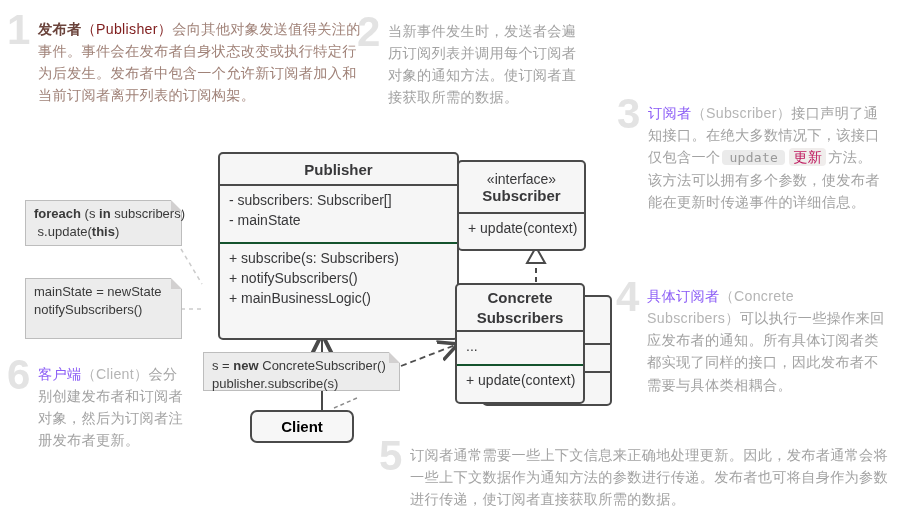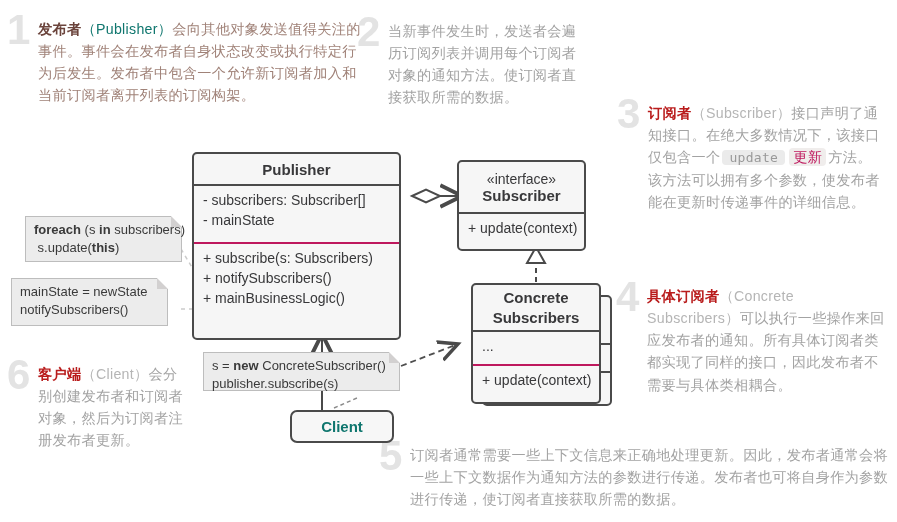--- a/index.html
+++ b/index.html
@@ -7,46 +7,46 @@
           font-family:"Liberation Sans",sans-serif;}
   svg.overlay{position:absolute;left:0;top:0;}
 
   
   .tblock{position:absolute;}
   .tblock .num{position:absolute;left:-31px;top:-9px;font-size:42px;font-weight:700;
                color:#e3e3e3;line-height:1;}
   .tblock .txt{margin:0;font-size:14.2px;line-height:1.56;letter-spacing:.3px;
                white-space:pre-wrap;}
   .txt.gray{color:#a3a3a3;}
-  .txt.gray .s-b{color:#b91c1c;font-weight:700;}
+  .txt.gray .s-b{color:#8b5cf6;font-weight:400;}
   .txt.gray .s-p{color:#b5b5b5;}
   .txt.red{color:#a08278;}
   .txt.red .s-b{color:#6b443c;font-weight:700;}
-  .txt.red .s-p{color:#0f766e;}
+  .txt.red .s-p{color:#7f1d1d;}
   .s-code{font-family:"DejaVu Sans Mono",monospace;font-size:13px;background:#ebebeb;
           color:#999;border-radius:4px;padding:0 7px;margin:0 2px;}
   .s-chip{background:#f0edec;color:#be185d;border-radius:4px;padding:1px 4px;margin:0 2px;}
   .s-kw{font-weight:700;}
 
   
   .uml{position:absolute;background:#f6f6f6;border:2px solid #4a4a4a;border-radius:5px;
        color:#38383a;box-sizing:border-box;}
   .uml .title{font-weight:700;font-size:15px;text-align:center;border-bottom:2px solid #4a4a4a;
               display:flex;flex-direction:column;justify-content:center;}
   .uml .stereo{font-weight:400;font-size:14px;}
-  .uml .sect{border-bottom:2px solid #be185d;padding:4px 9px;font-size:14px;}
+  .uml .sect{border-bottom:2px solid #14532d;padding:4px 9px;font-size:14px;}
   .uml .sect:last-child{border-bottom:none;}
   .uml .row{line-height:20px;white-space:nowrap;}
   .backbox{position:absolute;background:#f6f6f6;border:2px solid #4a4a4a;border-radius:5px;
            box-sizing:border-box;}
   .backbox .bdiv{position:absolute;left:0;right:0;height:2px;background:#4a4a4a;}
 
   .client-box{position:absolute;background:#f7f7f7;border:2.5px solid #4a4a4a;border-radius:7px;
-              font-weight:700;font-size:15px;color:#0f766e;display:flex;align-items:center;
-              justify-content:center;box-sizing:border-box;margin-left:40px;}
+              font-weight:700;font-size:15px;color:#000000;display:flex;align-items:center;
+              justify-content:center;box-sizing:border-box;}
 
   
   .note{position:absolute;background:#ececec;border:1.5px solid #bdbdbd;box-sizing:border-box;
         padding:4px 8px;font-size:13px;line-height:18px;color:#3a3a3a;}
   .note::before{content:"";position:absolute;top:-1px;right:-1px;border-width:0 11px 11px 0;
         border-style:solid;border-color:#fff #fff #d2d0d0 #d2d0d0;}
   .note .note-line{white-space:pre;}
 </style>
 </head>
 <body>
@@ -119,21 +119,21 @@
   <div class="tblock" style="left:38px;top:363px;width:152px">
     <div class="num">6</div>
     <p class="txt gray"><span class="s-b">客户端</span><span class="s-p">（Client）</span><span>会分别创建发布者和订阅者对象，然后为订阅者注册发布者更新。</span></p>
   </div>
 
   <div class="backbox" style="left:482px;top:295px;width:130px;height:111px">
     <div class="bdiv" style="top:46px"></div>
     <div class="bdiv" style="top:74px"></div>
   </div>
 
-  <div class="uml" style="left:192px;top:152px;width:209px">
+  <div class="uml" style="left:218px;top:152px;width:241px">
     <div class="title" style="height:30px">
       <span>Publisher</span>
     </div>
     <div class="sect" style="height:48px">
         <div class="row">- subscribers: Subscriber[]</div>
         <div class="row">- mainState</div>
       </div>
     <div class="sect" style="height:86px">
         <div class="row">+ subscribe(s: Subscribers)</div>
         <div class="row">+ notifySubscribers()</div>
@@ -144,38 +144,38 @@
   <div class="uml" style="left:457px;top:160px;width:129px">
     <div class="title" style="height:50px">
       <span class="stereo">«interface»</span>
       <span>Subscriber</span>
     </div>
     <div class="sect" style="height:27px">
         <div class="row">+ update(context)</div>
       </div>
   </div>
 
-  <div class="uml" style="left:471px;top:283px;width:130px">
+  <div class="uml" style="left:455px;top:283px;width:130px">
     <div class="title" style="height:45px;line-height:20px">
       <span>Concrete Subscribers</span>
     </div>
     <div class="sect" style="height:24px">
         <div class="row">...</div>
       </div>
     <div class="sect" style="height:28px">
         <div class="row">+ update(context)</div>
       </div>
   </div>
 
-  <div class="note" style="left:25px;top:216px;width:157px;height:46px">
+  <div class="note" style="left:25px;top:200px;width:157px;height:46px">
       <div class="note-line"><span class="s-kw">foreach</span><span> (s </span><span class="s-kw">in</span><span> subscribers)</span></div>
       <div class="note-line"><span> s.update(</span><span class="s-kw">this</span><span>)</span></div>
     </div>
 
-  <div class="note" style="left:11px;top:278px;width:157px;height:48px">
+  <div class="note" style="left:25px;top:278px;width:157px;height:61px">
       <div class="note-line"><span>mainState = newState</span></div>
       <div class="note-line"><span>notifySubscribers()</span></div>
     </div>
 
   <div class="note" style="left:203px;top:352px;width:197px;height:39px">
       <div class="note-line"><span>s = </span><span class="s-kw">new</span><span> ConcreteSubscriber()</span></div>
       <div class="note-line"><span>publisher.subscribe(s)</span></div>
     </div>
 
   <div class="client-box" style="left:250px;top:410px;width:104px;height:33px">

